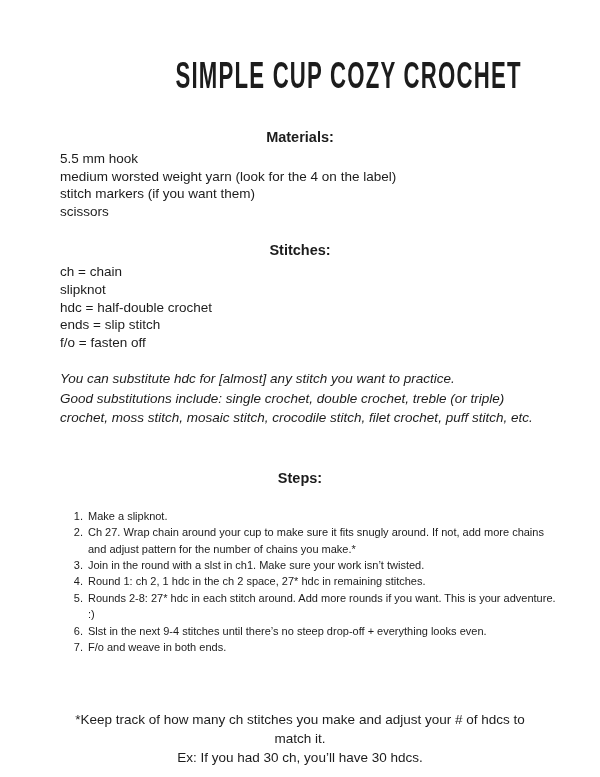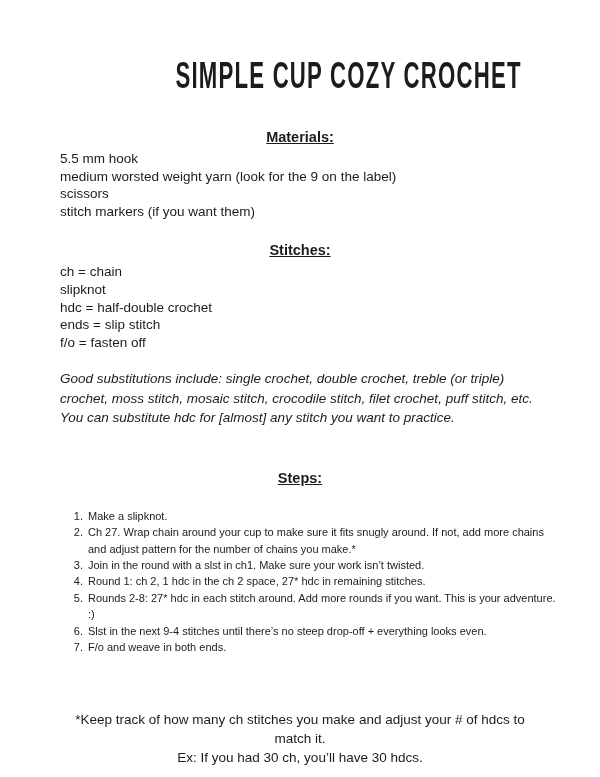--- a/index.html
+++ b/index.html
@@ -34,21 +34,20 @@
     font-size: 37px;
     line-height: 38px;
     letter-spacing: 2px;
     transform: scaleX(0.60);
     transform-origin: center center;
   }
   .section-heading {
     font-weight: 700;
     font-size: 14.5px;
     line-height: 19px;
-    text-decoration: underline;
     text-align: center;
   }
   .materials-heading { margin-top: 33px; }
   .plain-list {
     margin: 0;
     padding: 0;
     list-style: none;
     font-size: 13.5px;
     line-height: 17.6px;
   }
@@ -90,42 +89,42 @@
 
   <div class="title-wrap">
     <span class="title-text">SIMPLE CUP COZY CROCHET</span>
   </div>
 
   <div class="section">
     <div class="section-heading materials-heading">Materials:</div>
     <ul class="plain-list materials-list">
 
     <li>5.5 mm hook</li>
-        <li>medium worsted weight yarn (look for the 9 on the label)</li>
+        <li>medium worsted weight yarn (look for the 4 on the label)</li>
+        <li>stitch markers (if you want them)</li>
         <li>scissors</li>
-        <li>stitch markers (if you want them)</li>
       </ul>
   </div>
 
   <div class="section">
     <div class="section-heading stitches-heading">Stitches:</div>
     <ul class="plain-list stitches-list">
 
     <li>ch = chain</li>
         <li>slipknot</li>
         <li>hdc = half-double crochet</li>
         <li>ends = slip stitch</li>
         <li>f/o = fasten off</li>
       </ul>
   </div>
 
   <div class="note">
 
-  <p>Good substitutions include: single crochet, double crochet, treble (or triple) crochet, moss stitch, mosaic stitch, crocodile stitch, filet crochet, puff stitch, etc.</p>
-      <p>You can substitute hdc for [almost] any stitch you want to practice.</p>
+  <p>You can substitute hdc for [almost] any stitch you want to practice.</p>
+      <p>Good substitutions include: single crochet, double crochet, treble (or triple) crochet, moss stitch, mosaic stitch, crocodile stitch, filet crochet, puff stitch, etc.</p>
     </div>
 
   <div class="section">
     <div class="section-heading steps-heading">Steps:</div>
     <ol class="steps-list">
 
     <li>Make a slipknot.</li>
         <li>Ch 27. Wrap chain around your cup to make sure it fits snugly around. If not, add more chains and adjust pattern for the number of chains you make.*</li>
         <li>Join in the round with a slst in ch1. Make sure your work isn’t twisted.</li>
         <li>Round 1: ch 2, 1 hdc in the ch 2 space, 27* hdc in remaining stitches.</li>

